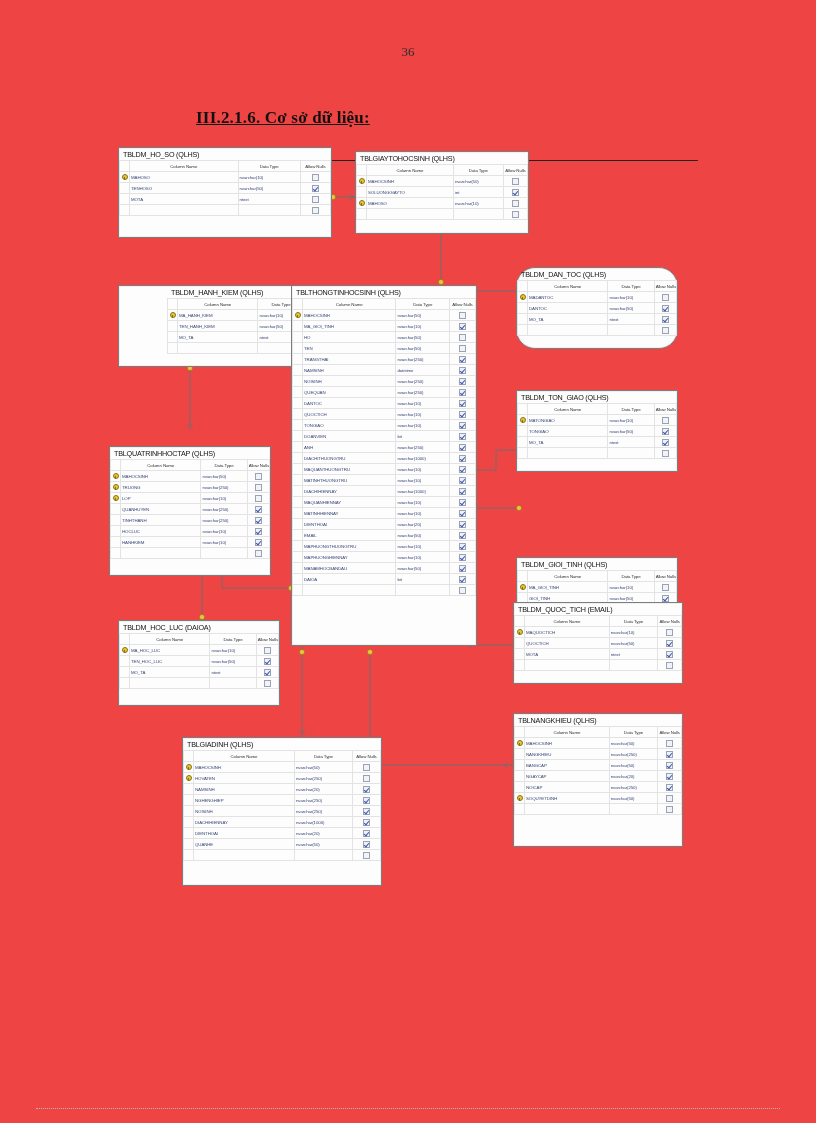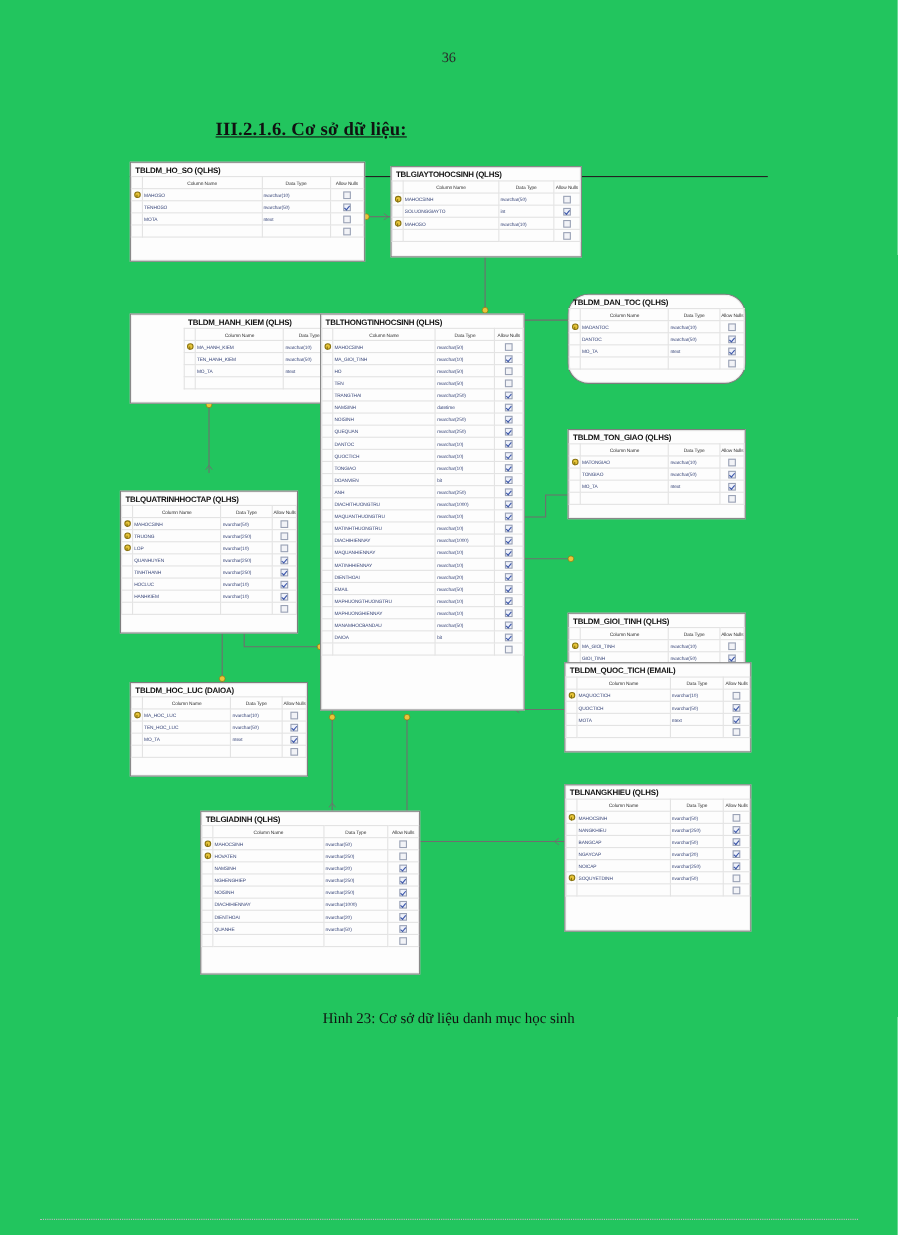--- a/index.html
+++ b/index.html
@@ -1,20 +1,20 @@
 <!DOCTYPE html>
 <html><head>
 <meta charset="utf-8">
 <style>
   html,body{margin:0;padding:0;background:#fff;}
   body{
     width:816px;height:1123px;position:relative;overflow:hidden;
     font-family:"Liberation Sans", sans-serif;color:#1a1a1a;
   }
-  .page{position:absolute;inset:0;background:#22c55e;}
+  .page{position:absolute;inset:0;background:#ef4444;}
 
   .page-number{
     position:absolute;top:44px;left:0;width:816px;text-align:center;
     font-family:"Liberation Serif", serif;font-size:13px;color:#2b2b2b;
   }
 
   .section-heading{
     position:absolute;left:196px;top:108px;
     font-family:"Liberation Serif", serif;font-size:17px;font-weight:bold;
     color:#111;text-decoration:underline;letter-spacing:.2px;white-space:nowrap;
@@ -30,21 +30,21 @@
   .diagram svg{position:absolute;left:0;top:0;}
 
   
   .tbl{
     position:absolute;background:#fdfdfd;border:1px solid #7d7d7d;
     box-shadow:0 0 0 1px #efefef inset;
     font-size:4.3px;color:#2d3b63;
   }
   .tbl .title{
     font-family:"Liberation Sans", sans-serif;
-    font-weight:bold;font-size:7.2px;color:#111;
+    font-weight:normal;font-size:7.2px;color:#111;
     padding:2px 0 1px 4px;letter-spacing:-.2px;white-space:nowrap;
   }
   .grid{width:100%;border-collapse:collapse;table-layout:fixed;}
   .grid col.c0{width:10px;}
   .grid col.c1{width:54%;}
   .grid col.c2{width:31%;}
   .grid col.c3{width:15%;}
   .grid th,.grid td{
     border:1px solid #e3e3e3;height:10px;padding:0 1px;
     font-size:4.4px;font-weight:normal;text-align:left;
@@ -881,15 +881,14 @@
                 <td></td>
                 <td></td>
                 <td class="nul"><span class="cb"></span></td>
               </tr>
             </tbody>
           </table>
         </div>
       </div>
   </div>
 
-  <div class="caption">Hình 23: Cơ sở dữ liệu danh mục học sinh</div>
   <div class="footer-rule"></div>
 </div>
 
 </body></html>

